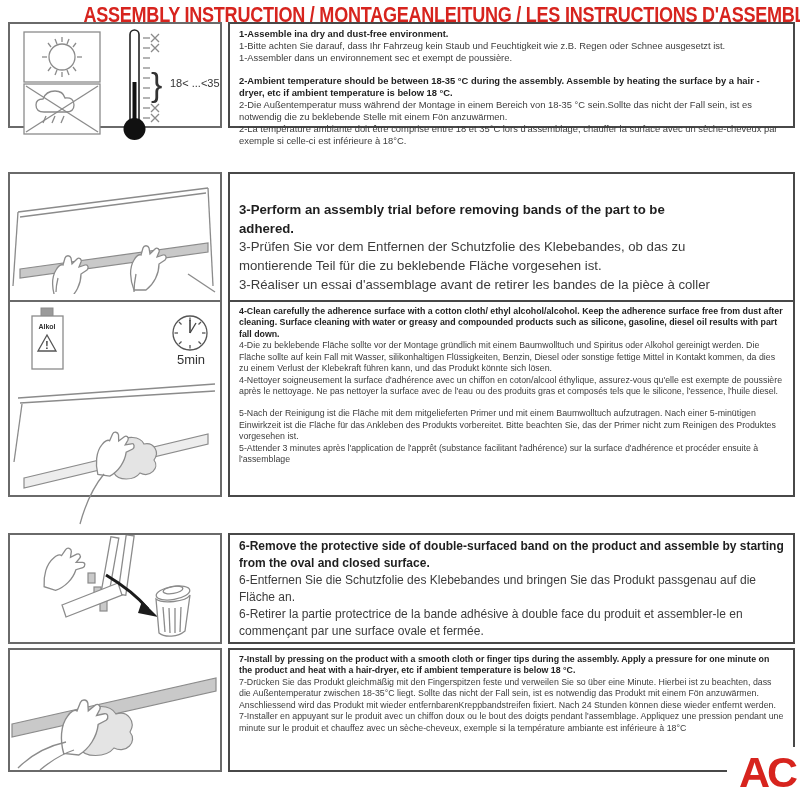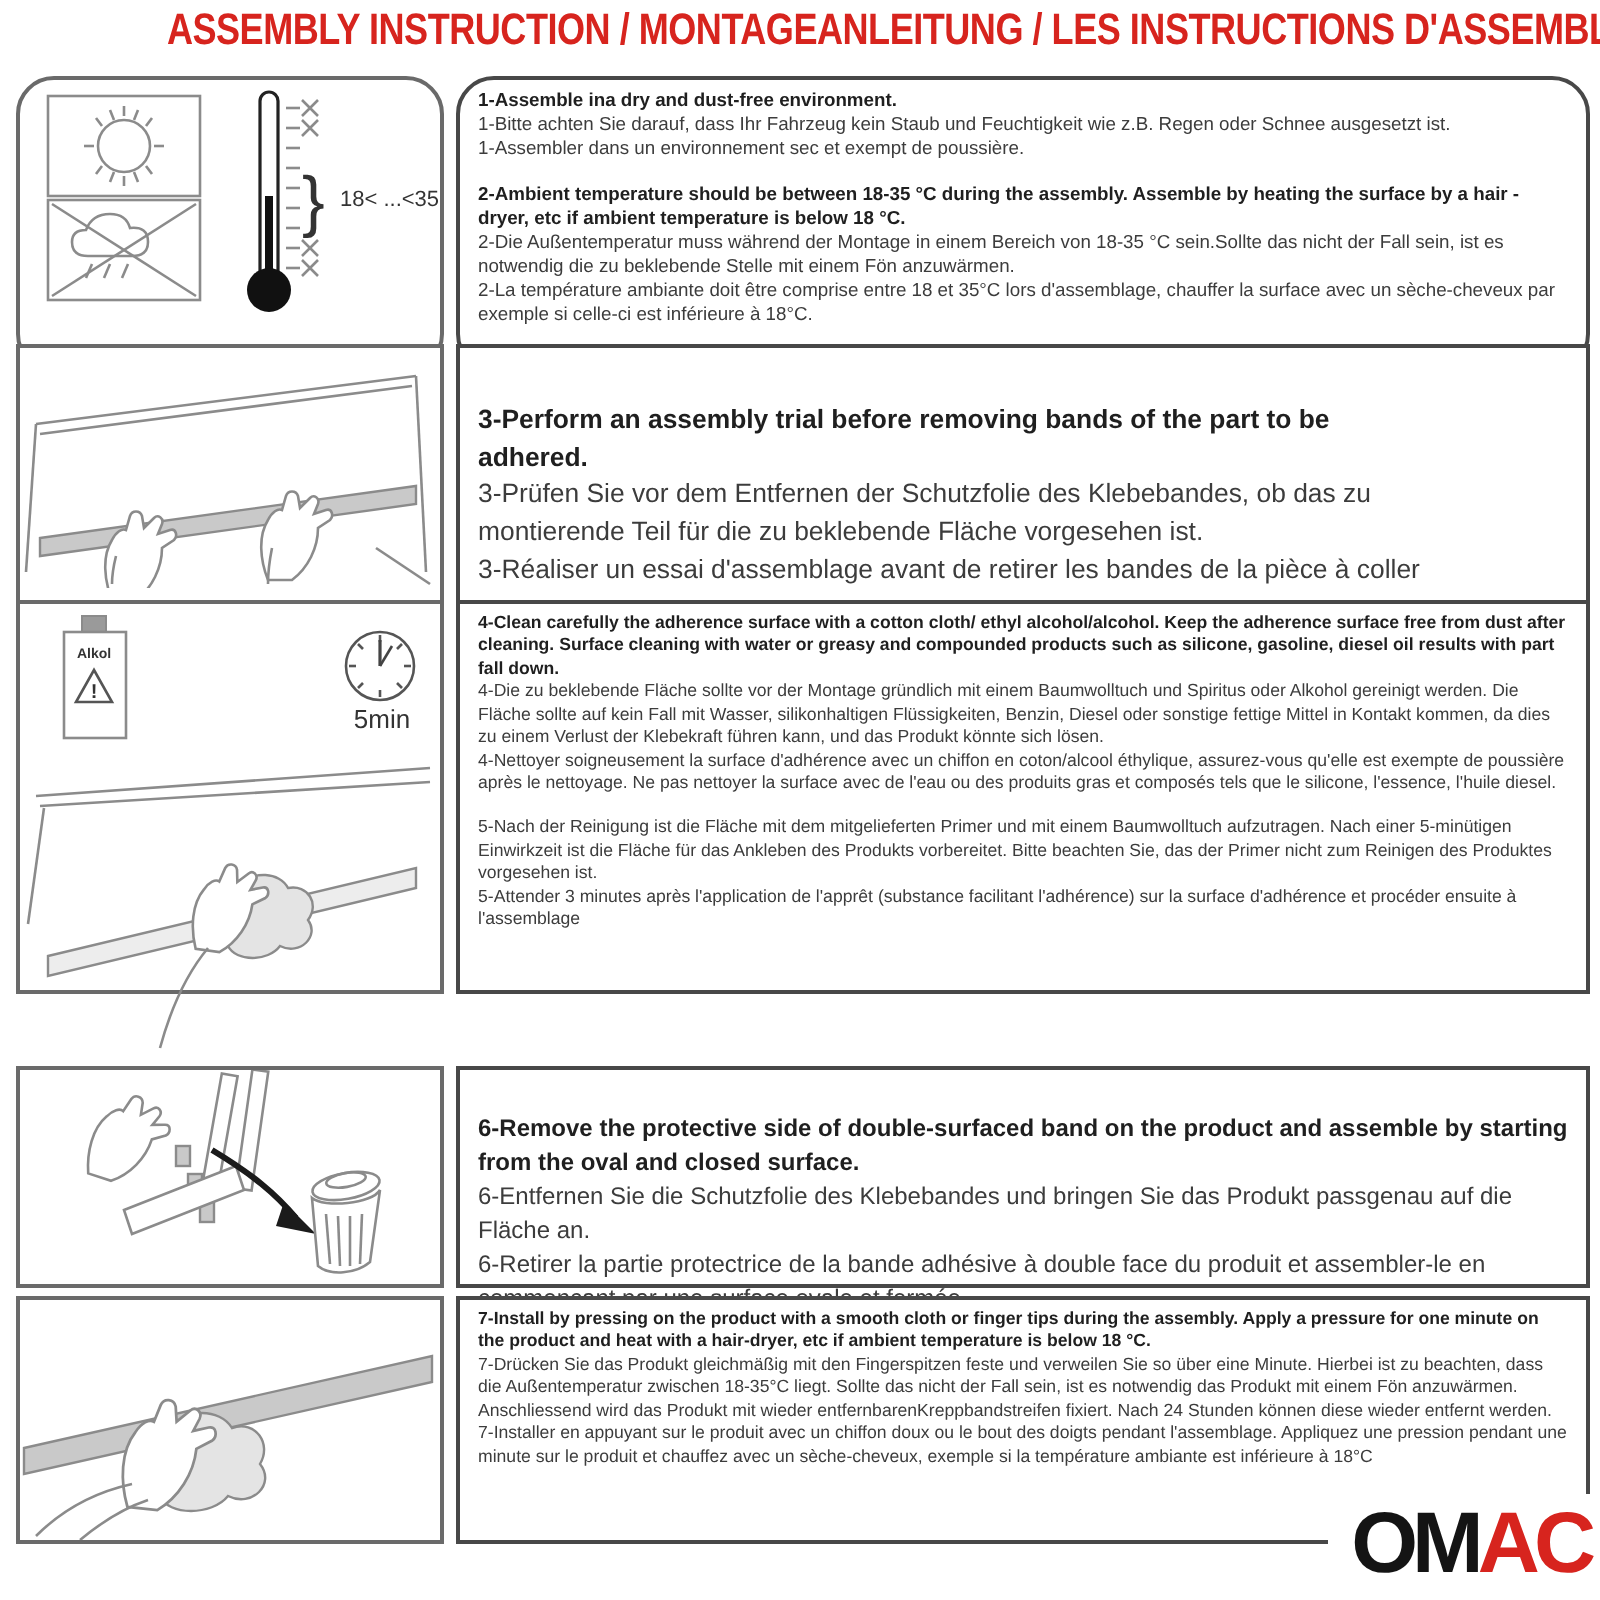--- a/index.html
+++ b/index.html
@@ -12,34 +12,34 @@
   .hdr{
     position:absolute;left:0;top:2px;width:800px;text-align:center;
   }
   .hdr span{
     display:inline-block;transform:scaleX(.82);transform-origin:center;
     font-size:22px;font-weight:800;letter-spacing:-.3px;color:#d7241e;white-space:nowrap;
   }
   
   .cellL{position:absolute;left:8px;width:214px;border:2px solid #6a6a6a;background:#fff;box-sizing:border-box;}
   .cellR{position:absolute;left:228px;width:567px;border:2px solid #484848;background:#fff;box-sizing:border-box;}
-  .r1{top:38px;height:148px;border-radius:19px;}
+  .r1{top:22px;height:106px;}
   .r2{top:172px;height:144px;}
   .r3{top:300px;height:197px;}
   .r4{top:533px;height:111px;}
   .r5{top:648px;height:124px;}
   .cellR{padding:4px 9px;}
   .cellR p{margin:0;}
   .cellR .en{font-weight:bold;color:#1f1f1f;}
   .blockgap{height:11px;}
   .t-sm{font-size:9.4px;line-height:1.27;}
   .t-xs{font-size:8.8px;line-height:1.3;}
   .t-lg{font-size:13.2px;line-height:1.42;padding-top:27px;}
   .t-lg .txt{max-width:472px;}
-  .t-md{font-size:12px;line-height:1.42;padding-top:21px;}
+  .t-md{font-size:12px;line-height:1.42;padding-top:3px;}
   svg{display:block;}
   .ln{stroke:#8b8b8b;stroke-width:1.3;fill:none;}
   .lnD{stroke:#555;stroke-width:1.3;fill:none;}
   .shape{stroke:#8b8b8b;stroke-width:1.3;fill:#ffffff;}
   .grayfill{fill:#c9c9c9;stroke:#8b8b8b;stroke-width:1.2;}
   .cloth{fill:#e4e4e4;stroke:#8b8b8b;stroke-width:1.2;}
   svg text{font-family:"Liberation Sans","DejaVu Sans",sans-serif;fill:#333;}
   
   .logo{
     position:absolute;right:5px;top:747px;height:50px;z-index:5;background:#fff;
@@ -243,15 +243,14 @@
     </g>
   </svg>
 </div>
 <div class="cellR r5 t-xs">
   <p class="en">7-Install by pressing on the product with a smooth cloth or finger tips during the assembly. Apply a pressure for one minute on the product and heat with a hair-dryer, etc if ambient temperature is below 18 °C.</p>
   <p>7-Drücken Sie das Produkt gleichmäßig mit den Fingerspitzen feste und verweilen Sie so über eine Minute. Hierbei ist zu beachten, dass die Außentemperatur zwischen 18-35°C liegt. Sollte das nicht der Fall sein, ist es notwendig das Produkt mit einem Fön anzuwärmen. Anschliessend wird das Produkt mit wieder entfernbarenKreppbandstreifen fixiert. Nach 24 Stunden können diese wieder entfernt werden.</p>
   <p>7-Installer en appuyant sur le produit avec un chiffon doux ou le bout des doigts pendant l'assemblage. Appliquez une pression pendant une minute sur le produit et chauffez avec un sèche-cheveux, exemple si la température ambiante est inférieure à 18°C</p>
 </div>
 
 <div class="logo">
-  <span class="lb">OM</span>
     <span class="lr">AC</span>
 </div>
 
 </body></html>

